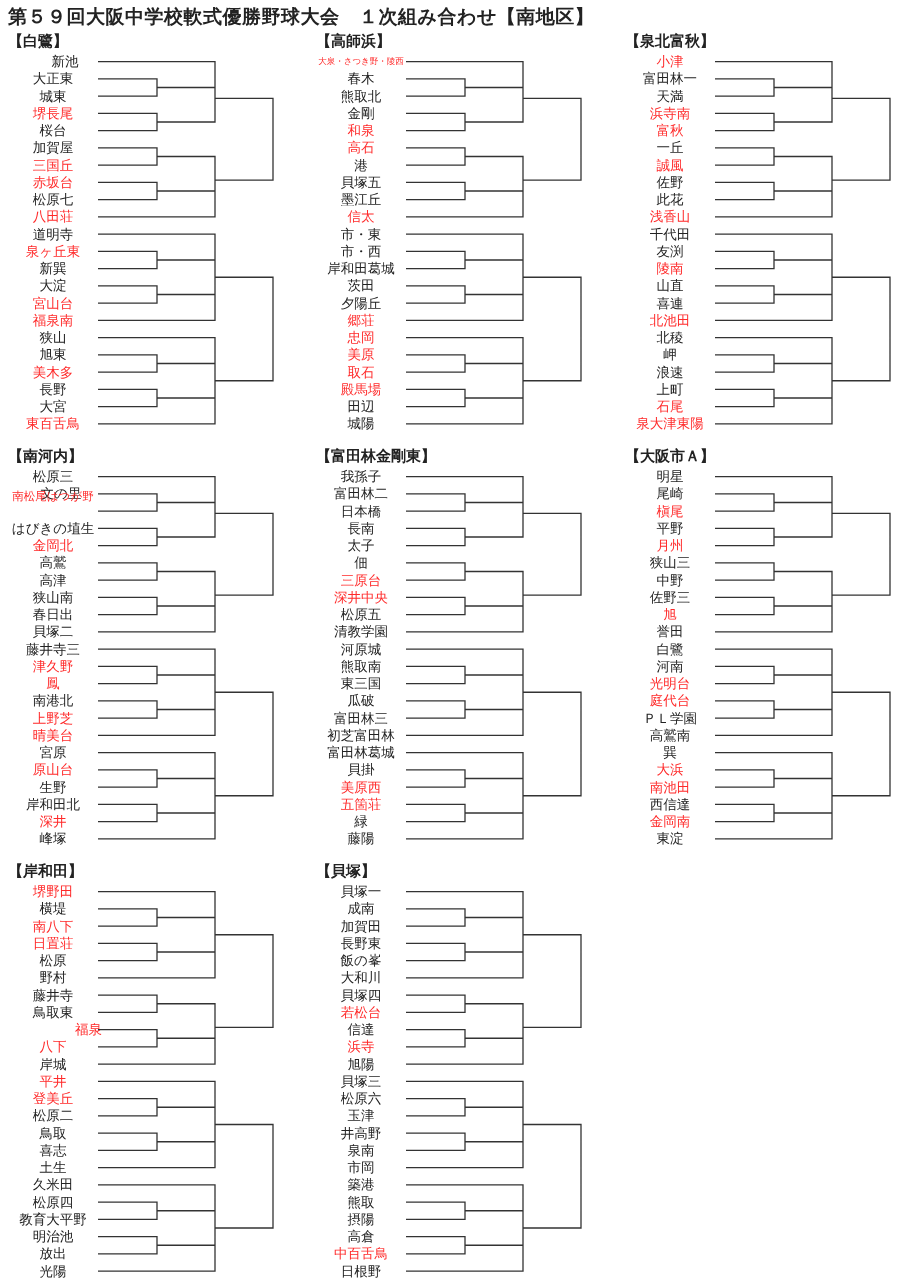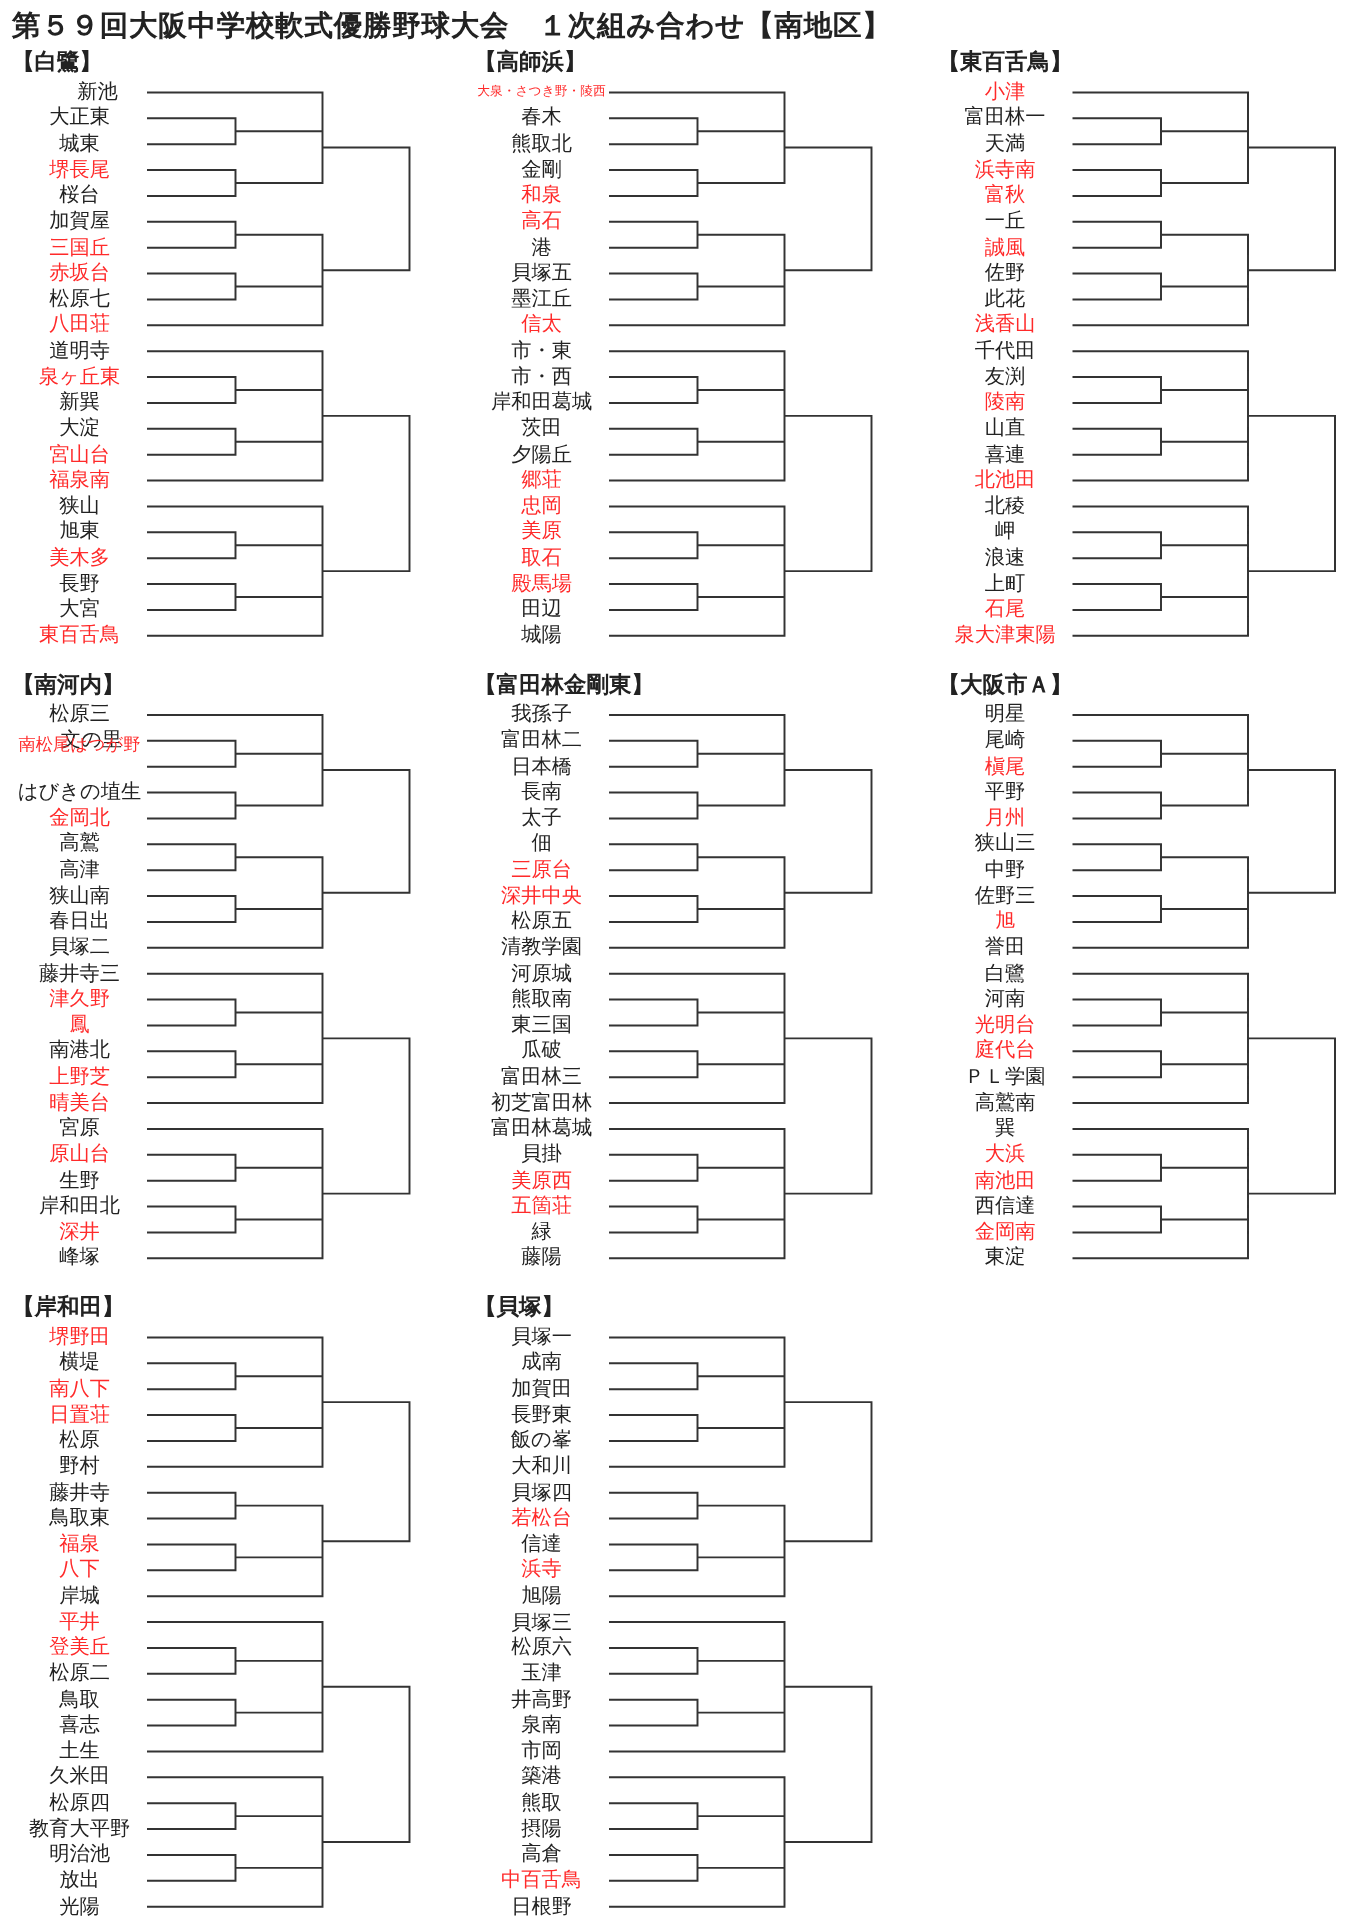--- a/index.html
+++ b/index.html
@@ -69,21 +69,21 @@
       <div class="team red" style="left: 4px; top: 314.25px;">美原</div>
       <div class="team red" style="left: 4px; top: 331.5px;">取石</div>
       <div class="team red" style="left: 4px; top: 348.75px;">殿馬場</div>
       <div class="team" style="left: 4px; top: 366px;">田辺</div>
       <div class="team" style="left: 4px; top: 383.25px;">城陽</div>
       <svg class="bracket" width="300" height="420">
         <path d="M98,46.875H157V64.125H98M98,29.625H215V55.5H157M98,81.375H157V98.625H98M215,42.5625H215V90H157M98,115.875H157V133.125H98M98,150.375H157V167.625H98M157,159H215V184.875H98M157,124.5H215V171.9375H215M98,219.375H157V236.625H98M98,202.125H215V228H157M98,253.875H157V271.125H98M157,262.5H215V288.375H98M215,215.0625H215V275.4375H215M98,322.875H157V340.125H98M98,305.625H215V331.5H157M98,357.375H157V374.625H98M157,366H215V391.875H98M215,318.5625H215V378.9375H215M215,66.28125H273V148.21875H215M215,245.25H273V348.75H215"></path>
       </svg>
     </div>
     <div class="block" style="left: 617px; top: 32px;">
-      <div class="block-title">【東百舌鳥】</div>
+      <div class="block-title">【泉北富秋】</div>
       <div class="team red" style="left: 4px; top: 21px;">小津</div>
       <div class="team" style="left: 4px; top: 38.25px;">富田林一</div>
       <div class="team" style="left: 4px; top: 55.5px;">天満</div>
       <div class="team red" style="left: 4px; top: 72.75px;">浜寺南</div>
       <div class="team red" style="left: 4px; top: 90px; text-align: center;">富秋</div>
       <div class="team" style="left: 4px; top: 107.25px;">一丘</div>
       <div class="team red" style="left: 4px; top: 124.5px;">誠風</div>
       <div class="team" style="left: 4px; top: 141.75px;">佐野</div>
       <div class="team" style="left: 4px; top: 159px;">此花</div>
       <div class="team red" style="left: 4px; top: 176.25px;">浅香山</div>
@@ -190,21 +190,21 @@
     <div class="block" style="left: 0px; top: 862px;">
       <div class="block-title">【岸和田】</div>
       <div class="team red" style="left: 4px; top: 21px;">堺野田</div>
       <div class="team" style="left: 4px; top: 38.25px;">横堤</div>
       <div class="team red" style="left: 4px; top: 55.5px;">南八下</div>
       <div class="team red" style="left: 4px; top: 72.75px;">日置荘</div>
       <div class="team" style="left: 4px; top: 90px;">松原</div>
       <div class="team" style="left: 4px; top: 107.25px;">野村</div>
       <div class="team" style="left: 4px; top: 124.5px;">藤井寺</div>
       <div class="team" style="left: 4px; top: 141.75px;">鳥取東</div>
-      <div class="team red" style="left: 4px; top: 159px;">福泉</div>
+      <div class="team red" style="left: 4px; top: 159px; text-align: right;">福泉</div>
       <div class="team red" style="left: 4px; top: 176.25px;">八下</div>
       <div class="team" style="left: 4px; top: 193.5px;">岸城</div>
       <div class="team red" style="left: 4px; top: 210.75px;">平井</div>
       <div class="team red" style="left: 4px; top: 228px;">登美丘</div>
       <div class="team" style="left: 4px; top: 245.25px;">松原二</div>
       <div class="team" style="left: 4px; top: 262.5px;">鳥取</div>
       <div class="team" style="left: 4px; top: 279.75px;">喜志</div>
       <div class="team" style="left: 4px; top: 297px;">土生</div>
       <div class="team" style="left: 4px; top: 314.25px;">久米田</div>
       <div class="team" style="left: 4px; top: 331.5px;">松原四</div>

